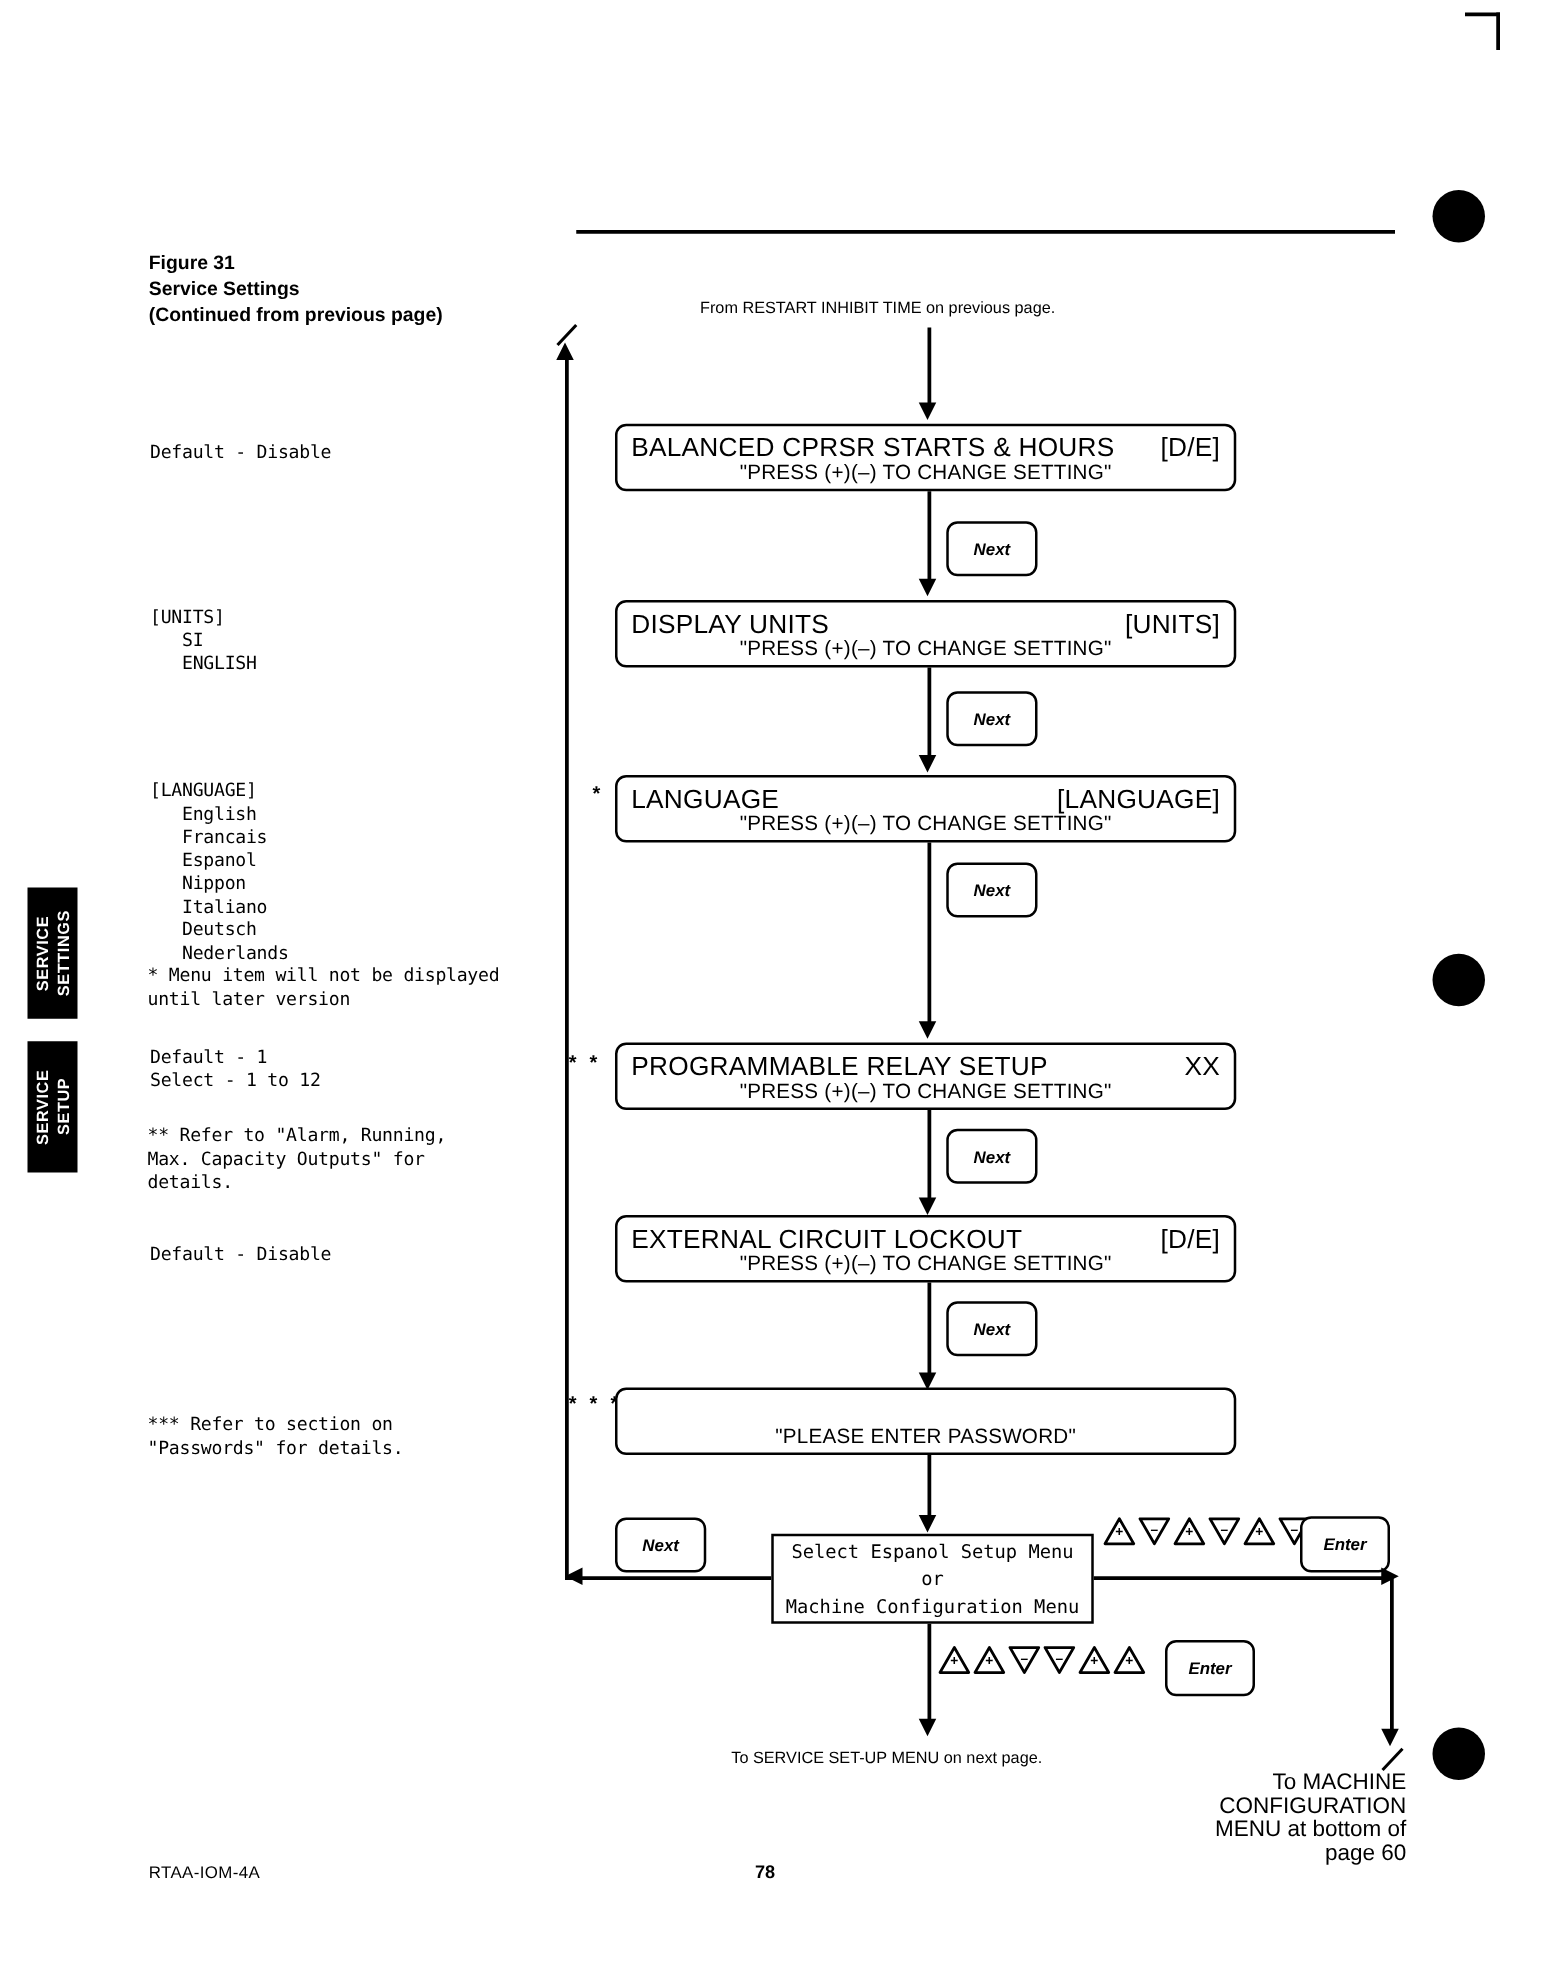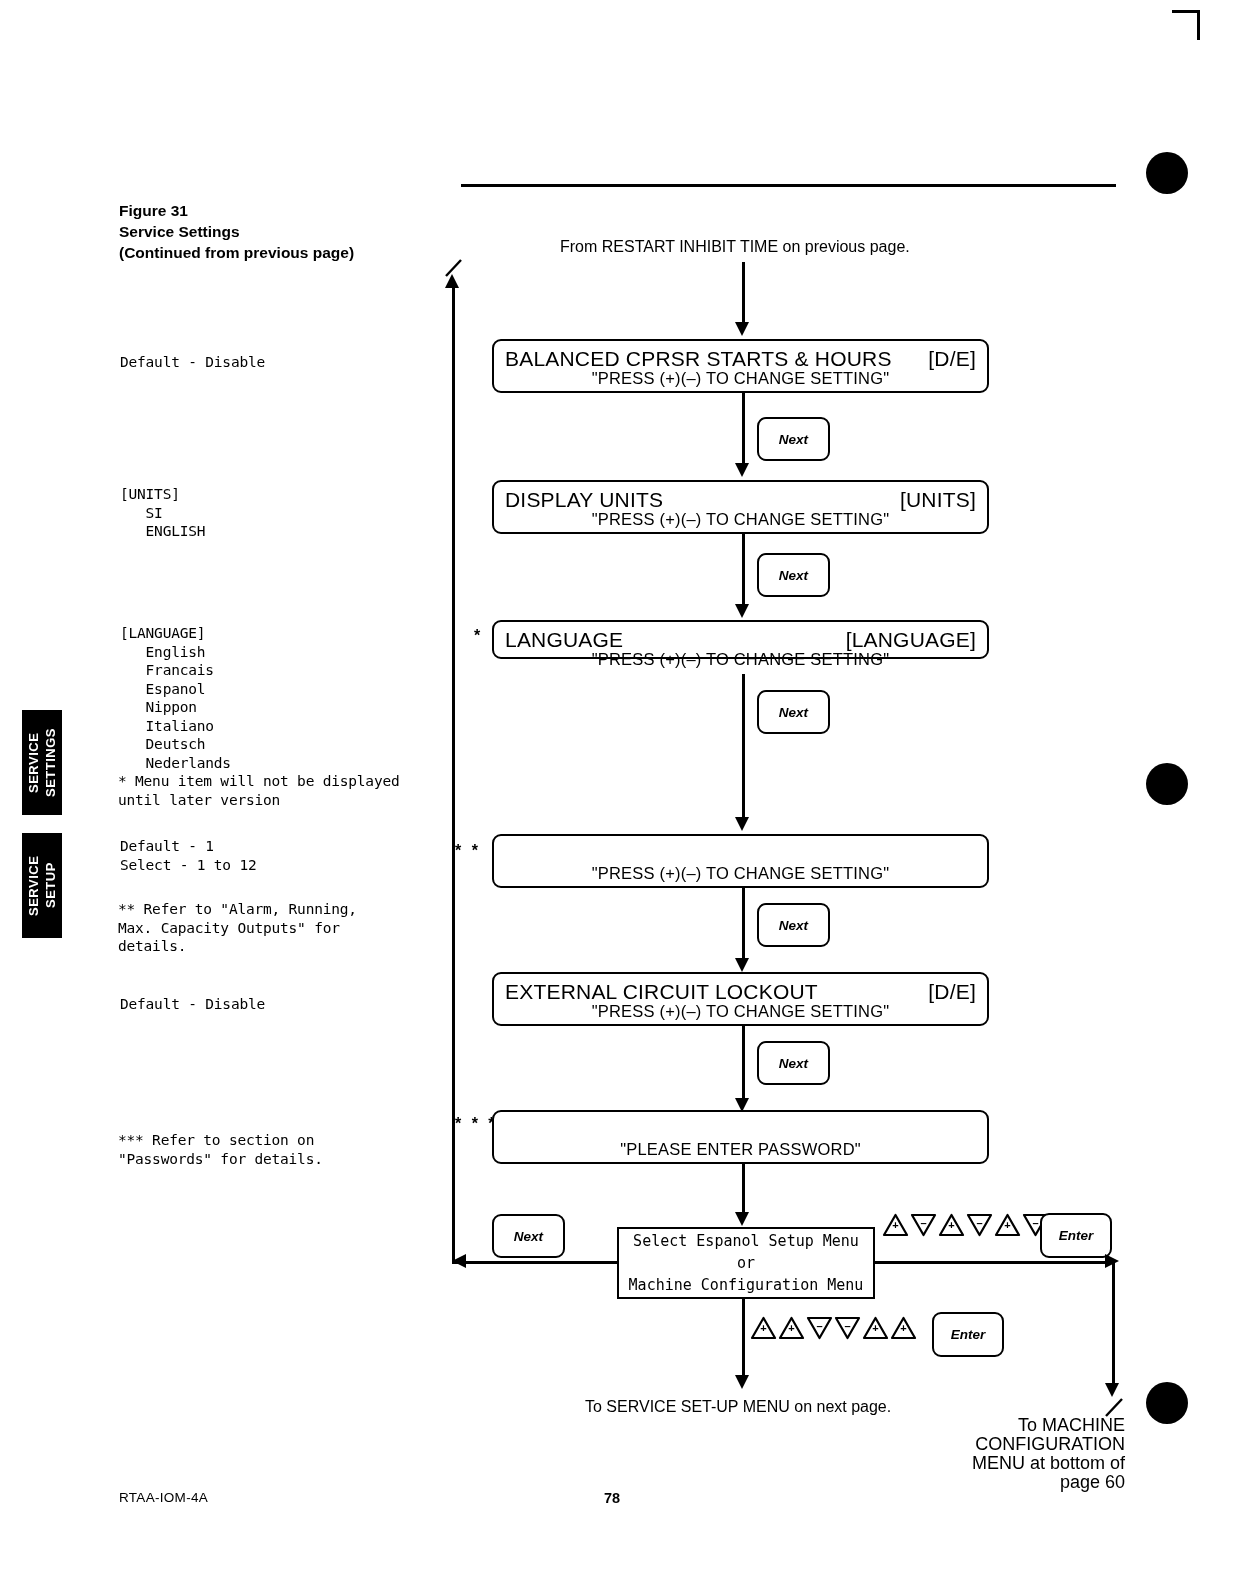--- a/index.html
+++ b/index.html
@@ -63,21 +63,21 @@
   .menu-box{position:absolute;border:2.4px solid #000;background:#fff;box-sizing:border-box;
       display:flex;flex-direction:column;align-items:center;justify-content:center;
       font-family:"DejaVu Sans Mono","Liberation Mono",monospace;font-size:15px;line-height:22px;}
 
   
   .tri-row{position:absolute;display:flex;gap:1px;align-items:center;}
   .tri{position:relative;width:27px;height:24px;}
   .tri svg{display:block;}
 
   
-  .cap{position:absolute;font-size:16px;font-family:"Liberation Sans",sans-serif;}
+  .cap{position:absolute;font-size:13px;font-family:"Liberation Sans",sans-serif;}
   .cap-r{position:absolute;font-size:18px;text-align:right;line-height:19px;}
 
   
   .footer-left{position:absolute;left:119px;top:1490px;font-size:13.5px;letter-spacing:.3px;}
   .footer-page{position:absolute;left:604px;top:1490px;font-size:14.5px;font-weight:bold;}
 </style>
 </head>
 <body>
 
 <div class="corner-mark">
@@ -163,35 +163,39 @@
   </div>
   <div class="lcd-l2">"PRESS (+)(–) TO CHANGE SETTING"</div>
 </div>
 <div class="vline" style="left:742px;top:534px;height:72px;"></div>
 <div class="arr-down" style="left:735px;top:604px;"></div>
 <div class="key" style="left:757px;top:553px;width:73px;height:44px;">
   <span>Next</span>
 </div>
 
 <div class="star" style="left:474px;top:627px;">*</div>
-<div class="lcd-box" style="left:492px;top:620px;width:497px;height:39px;">
+<div class="lcd-box" style="left:492px;top:620px;width:497px;height:54px;">
   <div class="lcd-l1">
     <span>LANGUAGE</span>
     <span>[LANGUAGE]</span>
   </div>
   <div class="lcd-l2">"PRESS (+)(–) TO CHANGE SETTING"</div>
 </div>
 <div class="vline" style="left:742px;top:674px;height:145px;"></div>
 <div class="arr-down" style="left:735px;top:817px;"></div>
 <div class="key" style="left:757px;top:690px;width:73px;height:44px;">
   <span>Next</span>
 </div>
 
 <div class="star" style="left:455px;top:842px;">* *</div>
 <div class="lcd-box" style="left:492px;top:834px;width:497px;height:54px;">
+  <div class="lcd-l1">
+    <span>PROGRAMMABLE RELAY SETUP</span>
+    <span>XX</span>
+  </div>
   <div class="lcd-l2">"PRESS (+)(–) TO CHANGE SETTING"</div>
 </div>
 <div class="vline" style="left:742px;top:888px;height:72px;"></div>
 <div class="arr-down" style="left:735px;top:958px;"></div>
 <div class="key" style="left:757px;top:903px;width:73px;height:44px;">
   <span>Next</span>
 </div>
 
 <div class="lcd-box" style="left:492px;top:972px;width:497px;height:54px;">
   <div class="lcd-l1">

